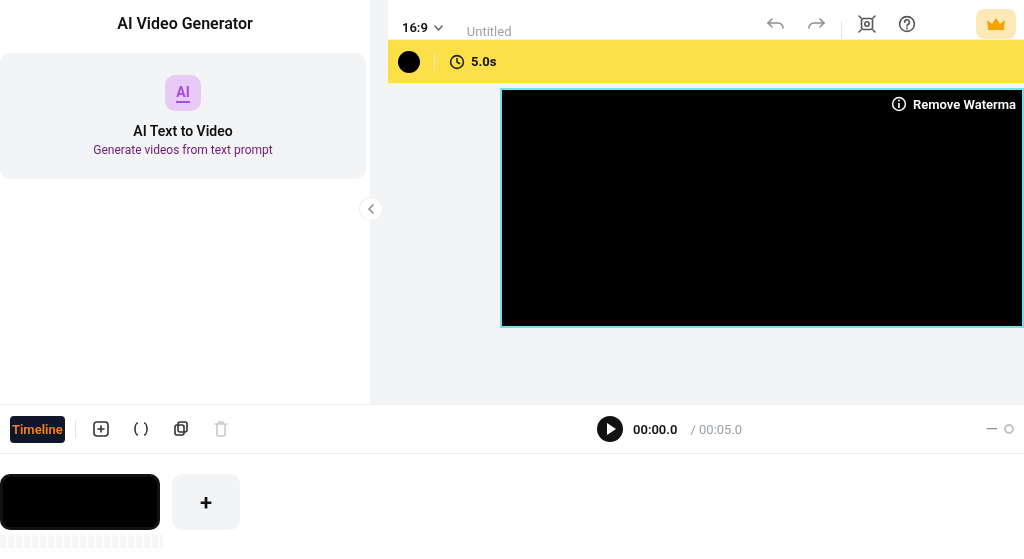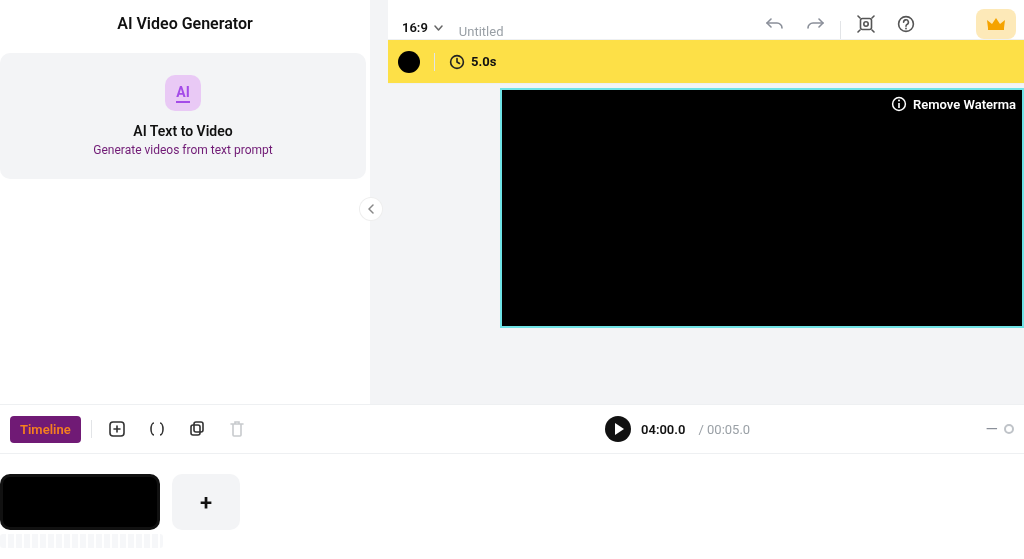--- a/index.html
+++ b/index.html
@@ -87,21 +87,21 @@
   align-items: flex-end;
   padding: 0 8px;
   gap: 10px;
 }
 .spacer { flex: 1; }
 .ratio-btn {
   display: flex; align-items: center; gap: 6px; font-size: 13px; font-weight: 600;
   padding: 4px 6px; cursor: pointer;
 }
 .chev { font-size: 10px; color: #666; }
-.untitled { color: #9aa0a6; font-size: 13px; }
+.untitled { color: #9aa0a6; font-size: 13px; margin-left: 8px; }
 .icon-btn {
   width: 30px; height: 30px; border-radius: 6px; display: flex; align-items: center; justify-content: center;
   cursor: pointer; color: #666;
 }
 .icon-btn svg { display: block; }
 .vsep { width: 1px; height: 18px; background: #e2e4e7; }
 .crown {
   width: 40px; height: 30px; background: #fde9b8; border-radius: 8px;
   display: flex; align-items: center; justify-content: center; color: #f5a300;
 }
@@ -148,23 +148,23 @@
   border-bottom: 1px solid #eef0f2;
   display: flex;
   align-items: center;
   padding: 0 10px;
   gap: 10px;
 }
 .timeline-label {
   color: #f5801f;
   font-size: 13px;
   font-weight: 600;
-  background: #701a75;
+  background: #0f172a;
   border-radius: 4px;
-  padding: 6px 10px;
+  padding: 6px 2px;
 }
 .play-btn {
   width: 26px; height: 26px; border-radius: 50%; background: #111; display: flex; align-items: center; justify-content: center;
 }
 .play-btn .tri {
   width: 0; height: 0; border-left: 9px solid #fff; border-top: 6px solid transparent; border-bottom: 6px solid transparent; margin-left: 2px;
 }
 .time-cur { font-size: 13px; font-weight: 600; }
 .time-total { font-size: 13px; color: #9aa0a6; margin-left: 3px; }
 .zoom-group { display: flex; align-items: center; gap: 6px; color: #8a8f99; }
@@ -321,21 +321,21 @@
       <svg width="16" height="18" viewBox="0 0 16 18">
           <path d="M2 4 H14 M6 4 V2 H10 V4 M4 4 V15 a1 1 0 0 0 1 1 H11 a1 1 0 0 0 1 -1 V4" stroke="#c7cacd" stroke-width="1.6" fill="none" stroke-linecap="round"></path>
         </svg>
     </div>
 
     <div class="spacer"></div>
 
     <div class="play-btn" style="margin-left:118px;">
       <div class="tri"></div>
     </div>
-    <span class="time-cur">04:00.0</span>
+    <span class="time-cur">00:00.0</span>
     <span class="time-total"><span> / </span><span>00:05.0</span></span>
 
     <div class="spacer"></div>
 
     <div class="zoom-group">
       <span>—</span>
       <div class="zoom-dot"></div>
     </div>
   </div>
 

